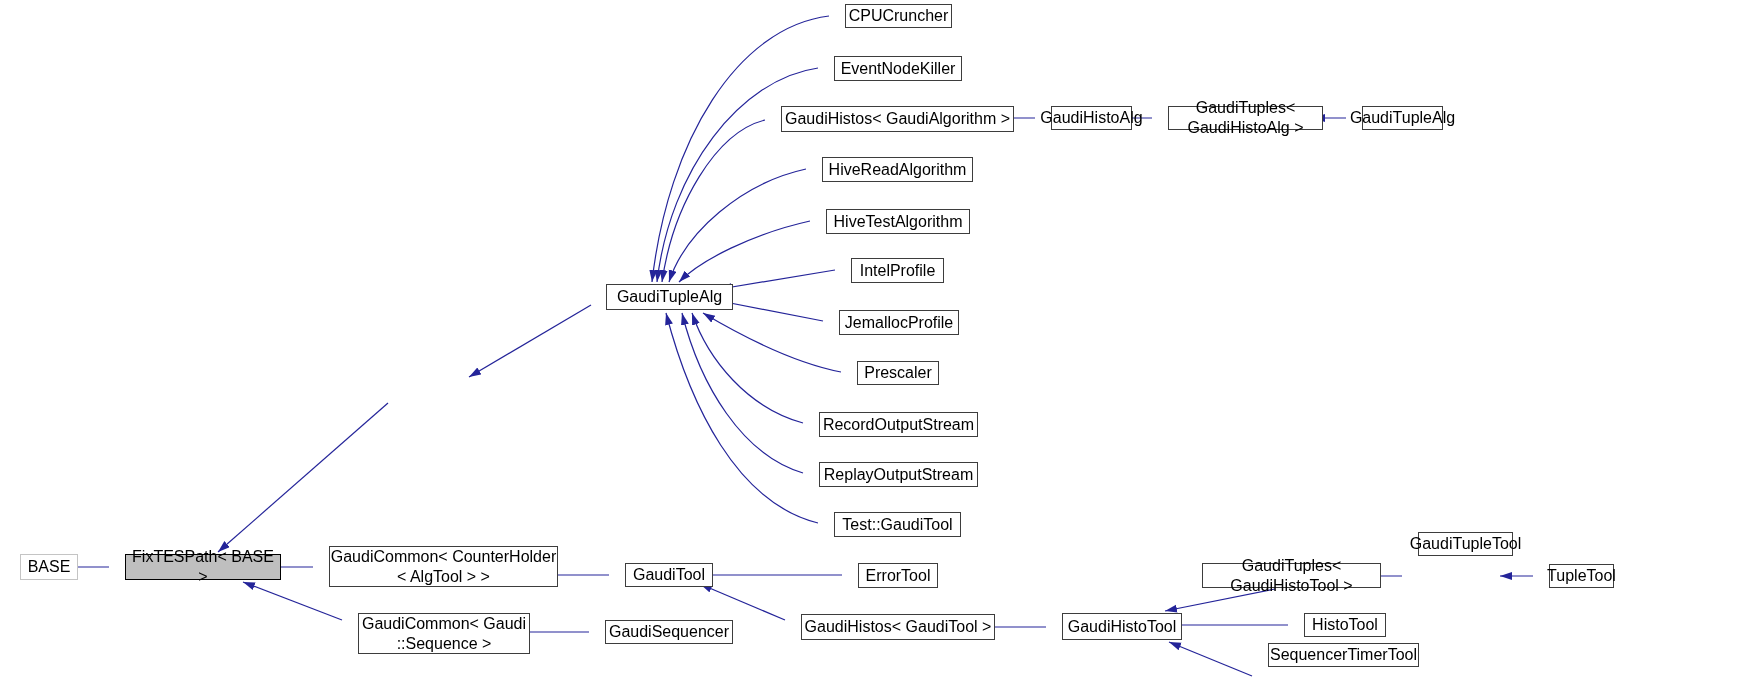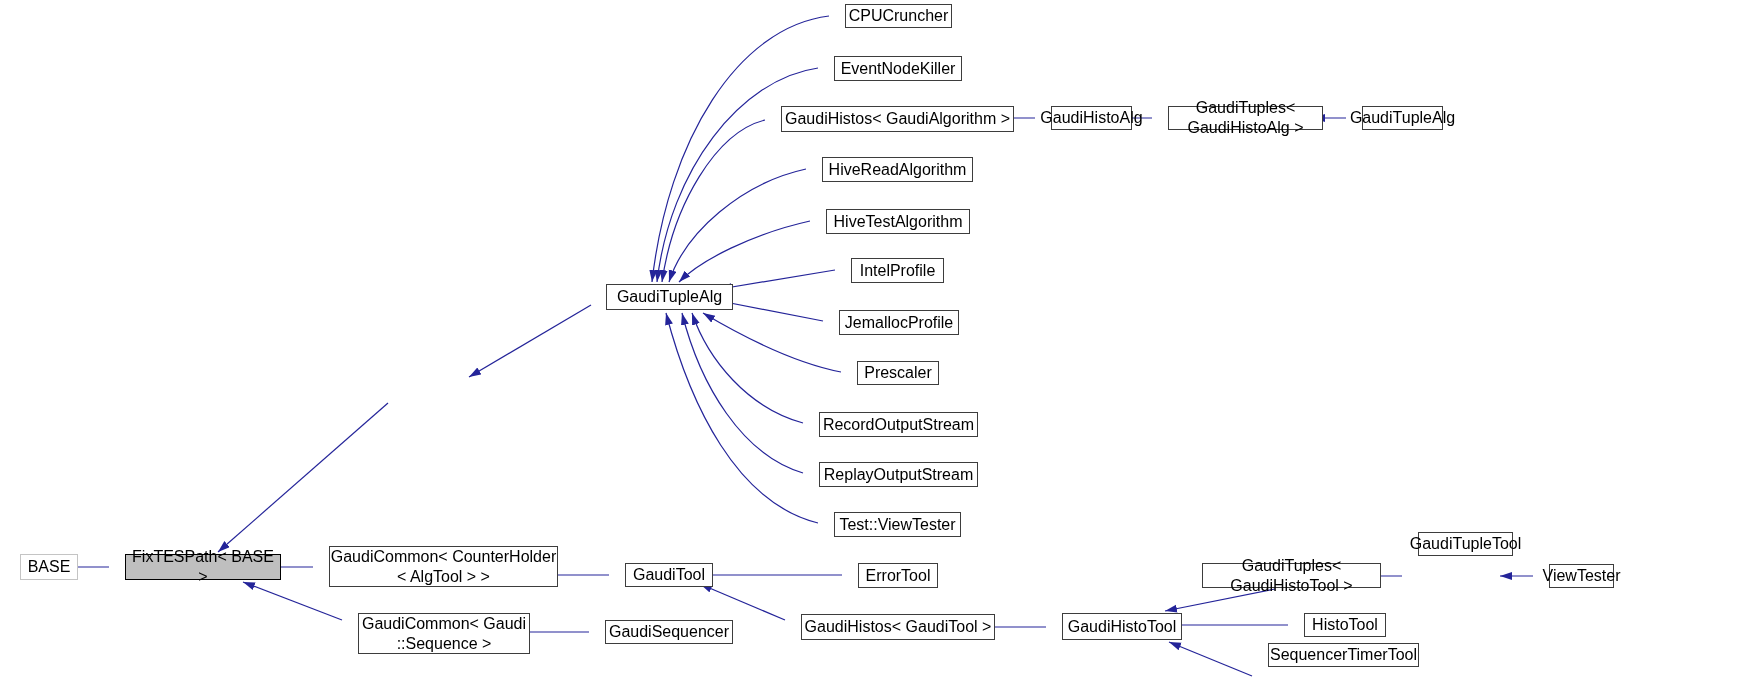--- a/index.html
+++ b/index.html
@@ -64,32 +64,32 @@
   <div class="node" style="left:829px;top:4px;width:107px;height:24px">CPUCruncher</div>
   <div class="node" style="left:818px;top:56px;width:128px;height:25px">EventNodeKiller</div>
   <div class="node" style="left:765px;top:106px;width:233px;height:26px">GaudiHistos&lt; GaudiAlgorithm &gt;</div>
   <div class="node" style="left:806px;top:157px;width:151px;height:25px">HiveReadAlgorithm</div>
   <div class="node" style="left:810px;top:209px;width:144px;height:25px">HiveTestAlgorithm</div>
   <div class="node" style="left:835px;top:258px;width:93px;height:25px">IntelProfile</div>
   <div class="node" style="left:823px;top:310px;width:120px;height:25px">JemallocProfile</div>
   <div class="node" style="left:841px;top:361px;width:82px;height:24px">Prescaler</div>
   <div class="node" style="left:803px;top:412px;width:159px;height:25px">RecordOutputStream</div>
   <div class="node" style="left:803px;top:462px;width:159px;height:25px">ReplayOutputStream</div>
-  <div class="node" style="left:818px;top:512px;width:127px;height:25px">Test::ViewTester</div>
+  <div class="node" style="left:818px;top:512px;width:127px;height:25px">Test::GaudiTool</div>
   <div class="node" style="left:1035px;top:106px;width:81px;height:24px">GaudiHistoAlg</div>
   <div class="node" style="left:1152px;top:106px;width:155px;height:24px">GaudiTuples&lt; GaudiHistoAlg &gt;</div>
   <div class="node" style="left:1346px;top:106px;width:81px;height:24px">GaudiTupleAlg</div>
   <div class="node" style="left:313px;top:546px;width:229px;height:41px">GaudiCommon&lt; CounterHolder
 &lt; AlgTool &gt; &gt;</div>
   <div class="node" style="left:609px;top:563px;width:88px;height:24px">GaudiTool</div>
   <div class="node" style="left:842px;top:563px;width:80px;height:25px">ErrorTool</div>
   <div class="node" style="left:785px;top:614px;width:194px;height:26px">GaudiHistos&lt; GaudiTool &gt;</div>
   <div class="node" style="left:342px;top:613px;width:172px;height:41px">GaudiCommon&lt; Gaudi
 ::Sequence &gt;</div>
   <div class="node" style="left:589px;top:620px;width:128px;height:24px">GaudiSequencer</div>
   <div class="node" style="left:1046px;top:613px;width:120px;height:27px">GaudiHistoTool</div>
   <div class="node" style="left:1186px;top:563px;width:179px;height:25px">GaudiTuples&lt; GaudiHistoTool &gt;</div>
   <div class="node" style="left:1402px;top:532px;width:95px;height:24px">GaudiTupleTool</div>
-  <div class="node" style="left:1533px;top:564px;width:65px;height:24px">ViewTester</div>
+  <div class="node" style="left:1533px;top:564px;width:65px;height:24px">TupleTool</div>
   <div class="node" style="left:1288px;top:613px;width:82px;height:24px">HistoTool</div>
   <div class="node" style="left:1252px;top:643px;width:151px;height:24px">SequencerTimerTool</div>
 
 </div>
 
 </body></html>

